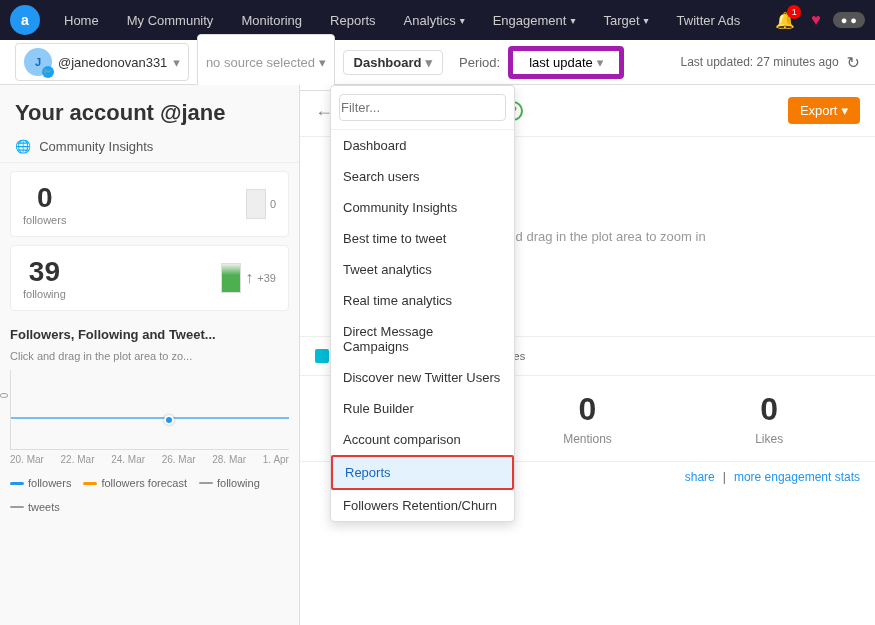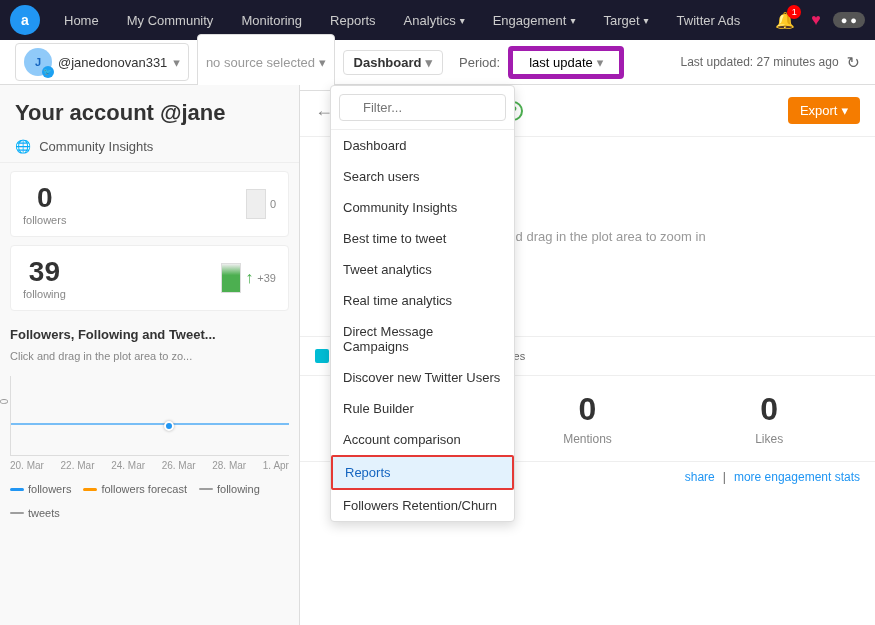--- a/index.html
+++ b/index.html
@@ -132,21 +132,21 @@
     .stat-value { font-size: 28px; font-weight: bold; color: #333; }
     .stat-label { font-size: 11px; color: #888; text-align: center; }
     .stat-change { margin-left: auto; display: flex; align-items: center; gap: 4px; }
     .change-val { font-size: 11px; color: #888; }
     .arrow-up { color: #4caf50; font-size: 16px; }
 
     .chart-section {
       padding: 8px 10px 4px;
     }
     .chart-title { font-size: 13px; font-weight: bold; color: #333; margin-bottom: 8px; }
-    .chart-subtitle { font-size: 11px; color: #888; margin-bottom: 14px; }
+    .chart-subtitle { font-size: 11px; color: #888; margin-bottom: 8px; }
     .simple-chart {
       height: 80px; position: relative;
       border-bottom: 1px solid #ddd;
       border-left: 1px solid #ddd;
     }
     .x-axis { display: flex; justify-content: space-between; padding: 4px 0; font-size: 10px; color: #999; }
 
     .legend { display: flex; gap: 12px; padding: 4px 10px; flex-wrap: wrap; }
     .legend-item { display: flex; align-items: center; gap: 4px; font-size: 11px; color: #666; }
     .legend-dot { width: 10px; height: 3px; border-radius: 2px; }
@@ -209,21 +209,21 @@
       border-radius: 4px;
       box-shadow: 0 4px 12px rgba(0,0,0,0.15);
       z-index: 200;
     }
     .dropdown-filter {
       padding: 8px;
       border-bottom: 1px solid #eee;
     }
     .dropdown-filter input {
       width: 100%; border: 1px solid #ddd; border-radius: 4px;
-      padding: 5px 23px; font-size: 13px; color: #999;
+      padding: 5px 1px; font-size: 13px; color: #999;
       outline: none;
     }
     .dropdown-item {
       padding: 8px 12px; cursor: pointer; color: #333;
       font-size: 13px;
     }
     .dropdown-item.active {
       background: #e3f2fd;
       border: 2px solid #e53935;
       border-radius: 2px;

